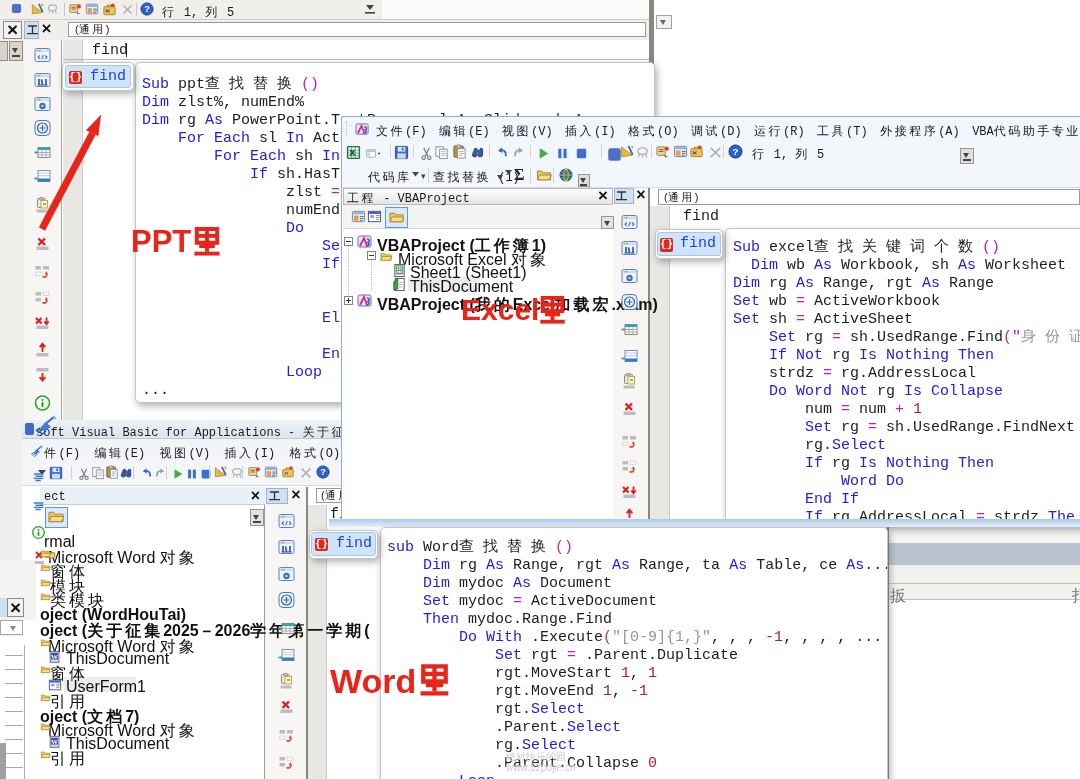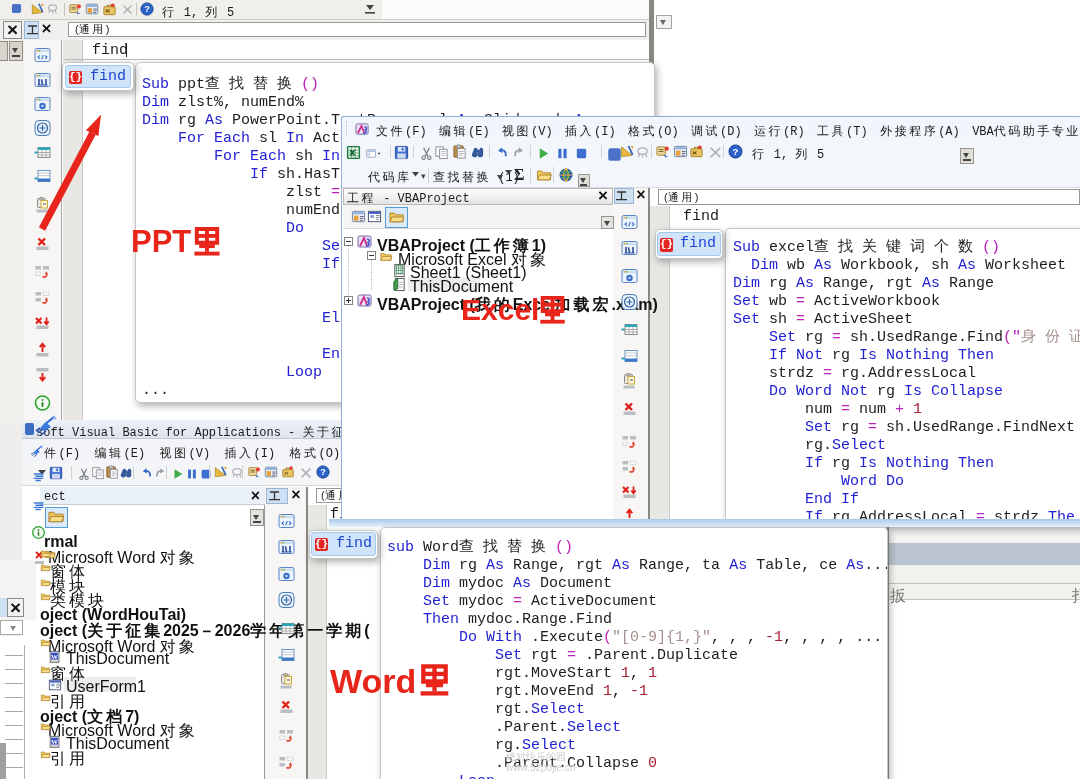--- a/index.html
+++ b/index.html
@@ -88,21 +88,21 @@
 
 <div class="a" style="left:40px;top:487px;width:225px;height:292px;background:#fff;border-right:1px solid #9a9a9a;z-index:21"></div>
 <div class="a" style="left:40px;top:487px;width:225px;height:18px;background:#e9f0f8;border-bottom:1px solid #c6cdd6;z-index:22"></div>
 <div class="a s11" style="left:44px;top:490px;z-index:23">ect</div>
 <div class="a xbtn" style="left:248px;top:489px;width:15px;height:15px;font-size:16px;line-height:13px;border:none;background:none;z-index:23">×</div>
 <div class="a" style="left:45px;top:507px;width:23px;height:21px;background:#dbeafc;border:1px solid #569ad8;z-index:23"></div>
 <div class="a" style="left:250px;top:509px;width:14px;height:17px;background:#e4e2de;border:1px solid #979591;z-index:23"></div>
     <div class="a tri" style="left:253px;top:515px;z-index:24"></div>
     <div class="a" style="left:253px;top:521px;width:8px;height:1.5px;background:#444;z-index:24"></div>
 
-<div class="a s12" style="left:44px;top:533px;font-weight:bold;z-index:23">rmal</div>
+<div class="a s12" style="left:44px;top:533px;font-weight:normal;z-index:23">rmal</div>
 <div class="a s12" style="left:48px;top:548px;z-index:23">Microsoft Word <span class="ct">对象</span></div>
 <div class="a s12" style="left:50px;top:562px;z-index:23"><span class="ct">窗体</span></div>
 <div class="a s12" style="left:50px;top:577px;z-index:23"><span class="ct">模块</span></div>
 <div class="a s12" style="left:50px;top:591px;z-index:23"><span class="ct">类模块</span></div>
 <div class="a s12" style="left:40px;top:606px;font-weight:bold;z-index:23">oject (WordHouTai)</div>
 <div class="a s12" style="left:40px;top:621px;font-weight:bold;z-index:23">oject (<span class="ct">关于征集</span>2025－2026<span class="ct">学年第一学期</span>(</div>
 <div class="a s12" style="left:48px;top:637px;z-index:23">Microsoft Word <span class="ct">对象</span></div>
 <div class="a s12" style="left:66px;top:650px;z-index:23">ThisDocument</div>
 <div class="a s12" style="left:50px;top:664px;z-index:23"><span class="ct">窗体</span></div>
 <div class="a" style="left:64px;top:677px;width:72px;height:15px;background:#ececec;z-index:22"></div>

